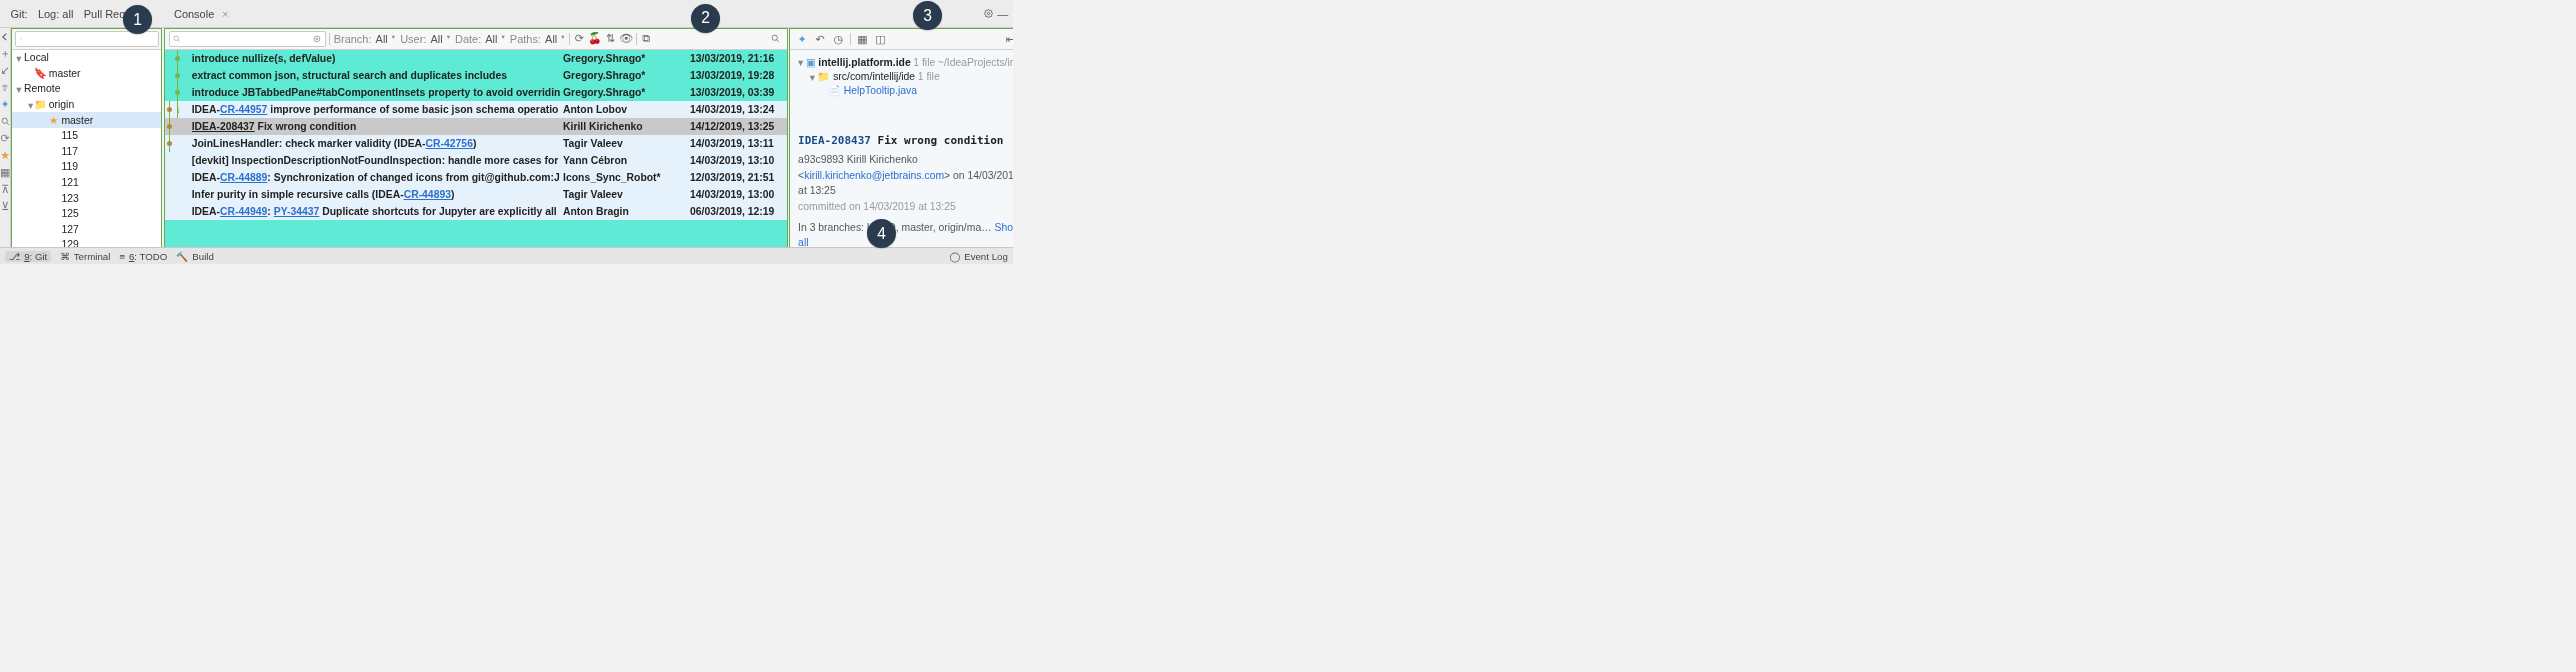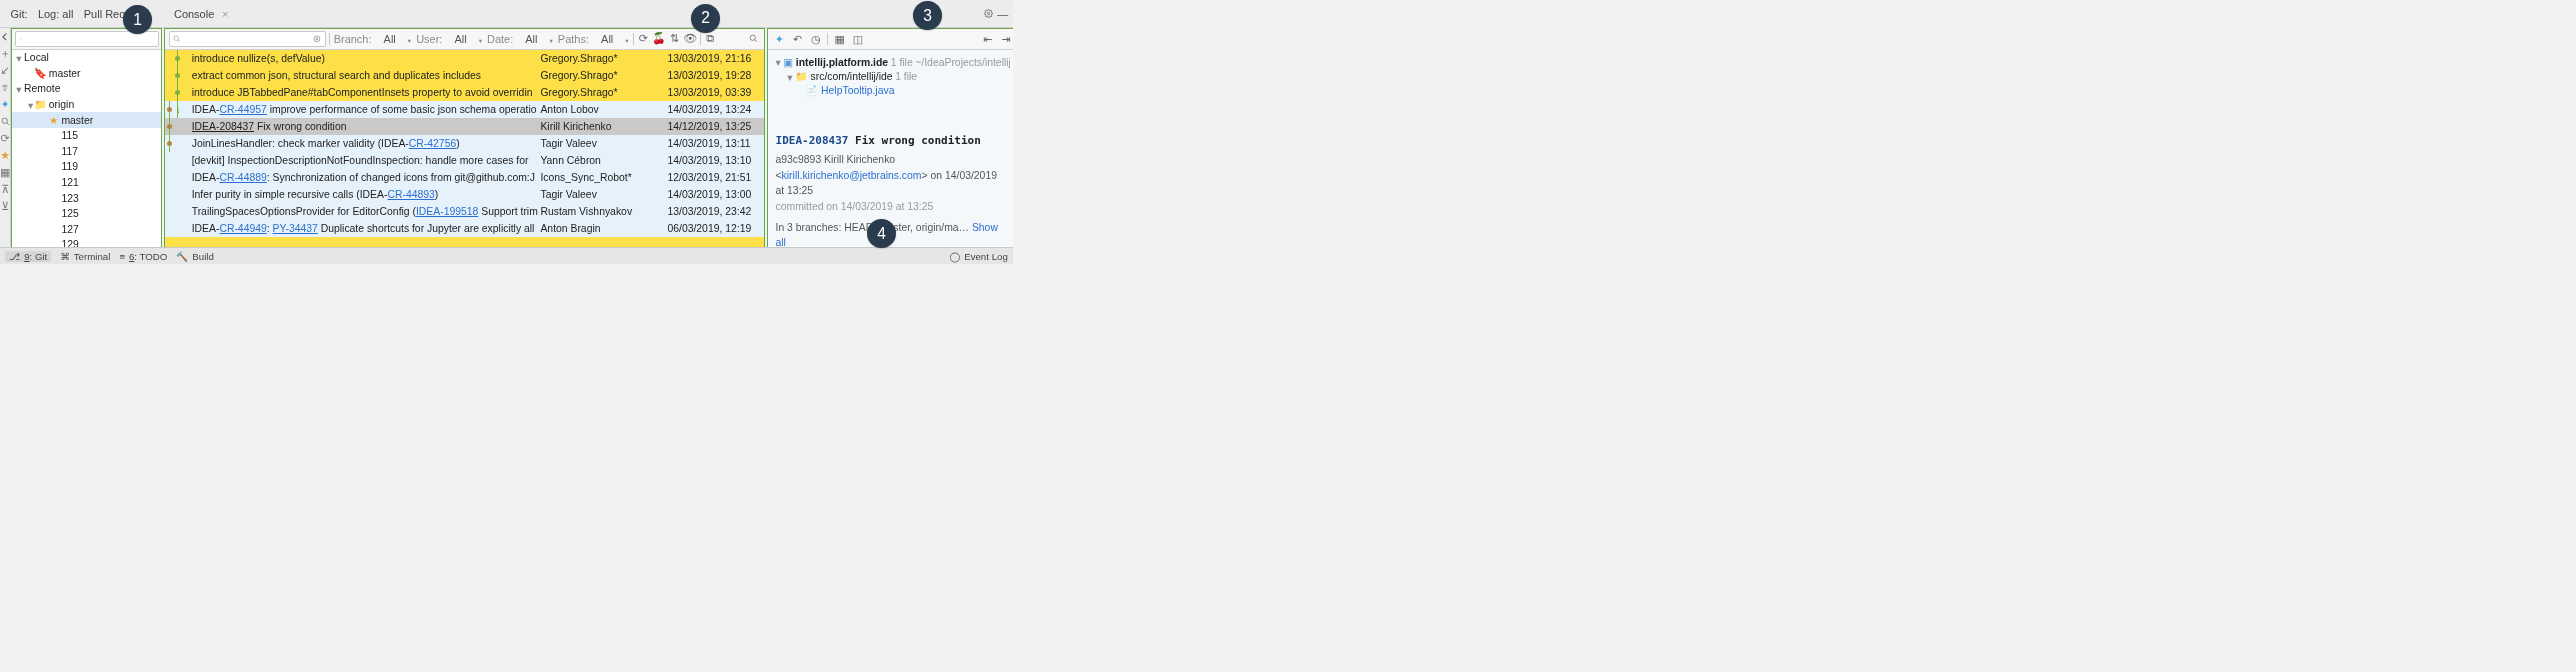--- a/index.html
+++ b/index.html
@@ -60,26 +60,26 @@
   .tree { flex:1; overflow:auto; background:#fff; font-size:10.4px; }
   .tree-row { display:flex; align-items:center; height:15.6px; padding-left:3.9px; white-space:nowrap; }
   .tree-row .caret { width:7.8px; display:inline-block; color:#888; }
   .tree-row .iconslot { width:10.4px; display:inline-flex; justify-content:center; margin-right:2.6px; }
   .sel-row { background:#d8e8f8; }
 
   
   .filters { display:flex; align-items:center; gap:1.3px; padding:0 3.9px; height:21px; border-bottom:0.6px solid #d0d0d0; background:#f7f7f7;}
   .filters .fbox { flex:0 0 130px; height:15.6px; background:#fff; border:0.6px solid #c8c8c8; border-radius:1.9px; display:flex; align-items:center; padding:0 3.9px;}
   .filters .fbox input { border:none; outline:none; flex:1; font-size:9.7px; }
-  .filters .flabel { color:#8a8a8a; padding:0 1.9px; display:flex; align-items:flex-end; gap:12px;}
+  .filters .flabel { color:#8a8a8a; padding:0 1.9px; display:flex; align-items:flex-start; gap:4px;}
   .filters .fval { color:#555; }
   .filters .ficon { width:14.3px; height:14.3px; display:inline-flex; align-items:center; justify-content:center; color:#666;}
   .filters .fspacer { flex:1; }
 
-  .log { flex:1; overflow:hidden; background:#fde047; }
+  .log { flex:1; overflow:hidden; background:#5eead4;font-weight:bold; }
   .log-row { display:flex; align-items:center; height:17px; font-size:10.4px; }
   .log-row.alt { background:#e6f2fb; }
   .log-row.selected { background:#c9c9c9; }
   .log-row .graph { width:27px; height:17px; position:relative; flex-shrink:0;}
   .log-row .msg { flex:1; white-space:nowrap; overflow:hidden; text-overflow:clip; padding-right:2.6px;}
   .log-row .auth { width:127px; white-space:nowrap; overflow:hidden; }
   .log-row .date { width:97px; text-align:left; padding-right:5.2px; white-space:nowrap;}
   .ilink { color:#2c6fce; text-decoration:underline;margin-top:12px; }
   .lprefix { color:#222; }
 
@@ -342,26 +342,20 @@
           <div class="date">12/03/2019, 21:51</div>
         </div>
         <div class="log-row alt">
           <div class="graph"></div>
           <div class="msg"><span class="lprefix">Infer purity in simple recursive calls (IDEA-</span><span class="ilink">CR-44893</span><span>)</span></div>
           <div class="auth">Tagir Valeev</div>
           <div class="date">14/03/2019, 13:00</div>
         </div>
         <div class="log-row alt">
           <div class="graph"></div>
-          <div class="msg"><span class="lprefix">TrailingSpacesOptionsProvider for EditorConfig (</span><span class="ilink">IDEA-199518</span><span> Support trim</span></div>
-          <div class="auth">Rustam Vishnyakov</div>
-          <div class="date">13/03/2019, 23:42</div>
-        </div>
-        <div class="log-row alt">
-          <div class="graph"></div>
           <div class="msg"><span class="lprefix">IDEA-</span><span class="ilink">CR-44949</span><span>: </span><span class="ilink">PY-34437</span><span> Duplicate shortcuts for Jupyter are explicitly all</span></div>
           <div class="auth">Anton Bragin</div>
           <div class="date">06/03/2019, 12:19</div>
         </div>
       </div>
   </div>
 
   <div class="col col3">
     <div class="details-toolbar">
       <span class="tbtn" style="color:#4aa3df">✦</span>

